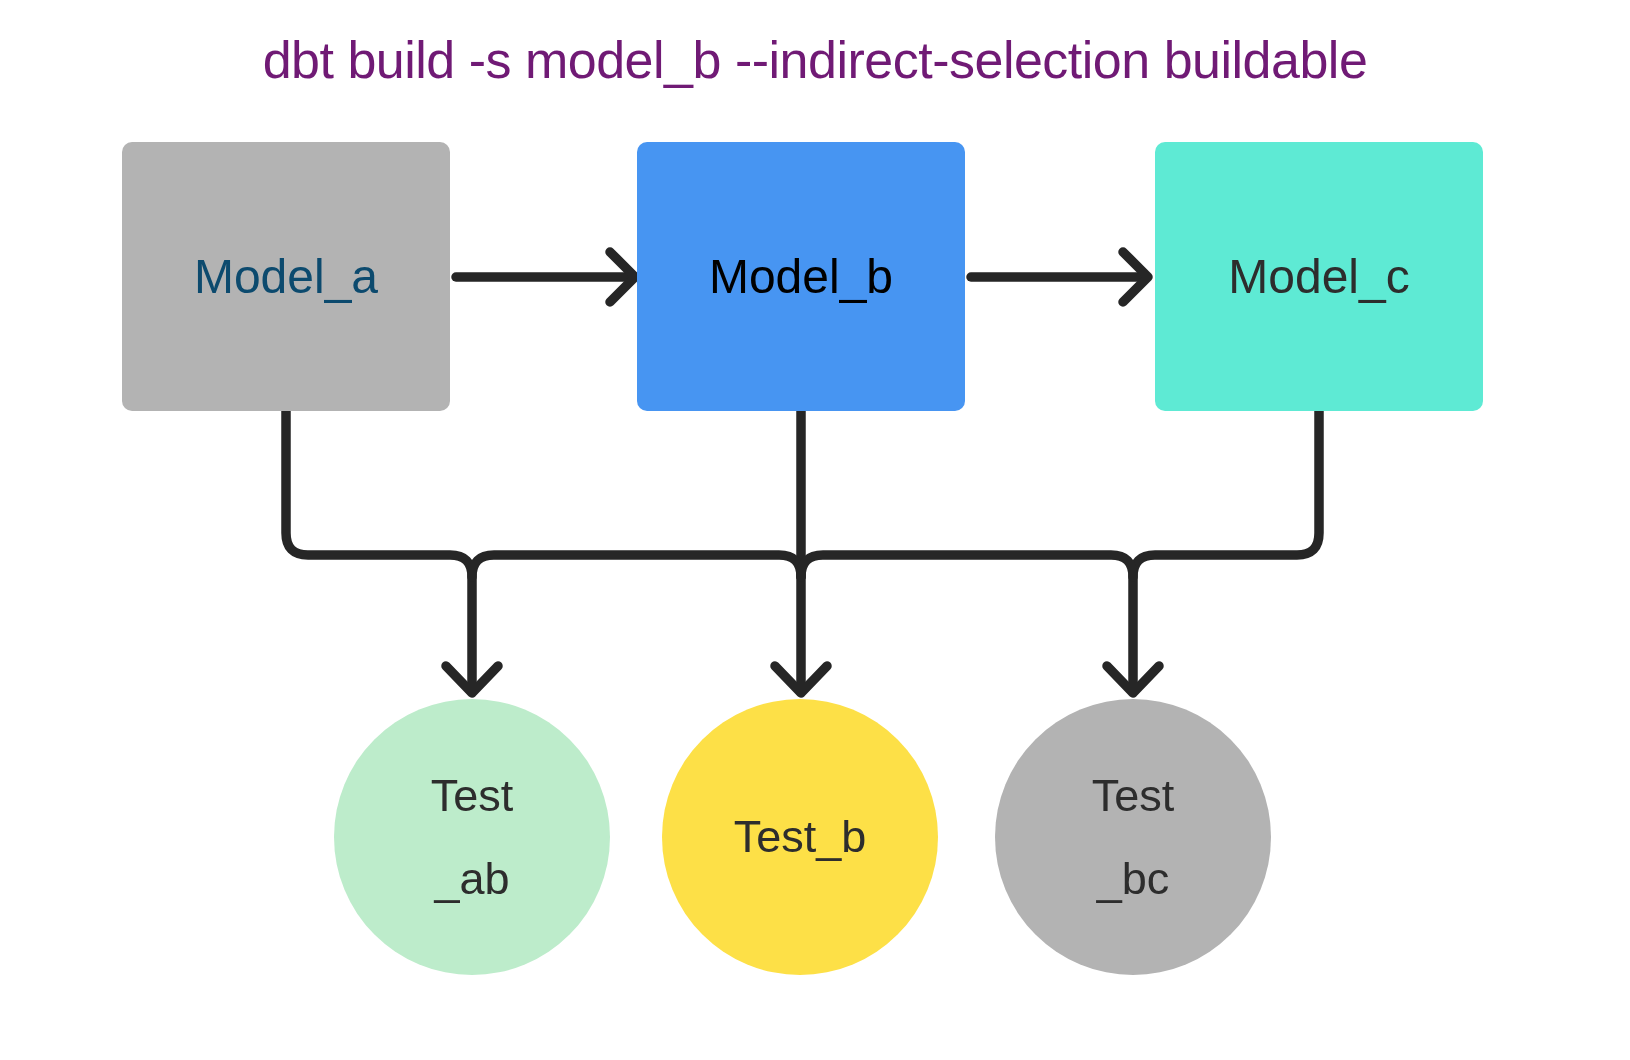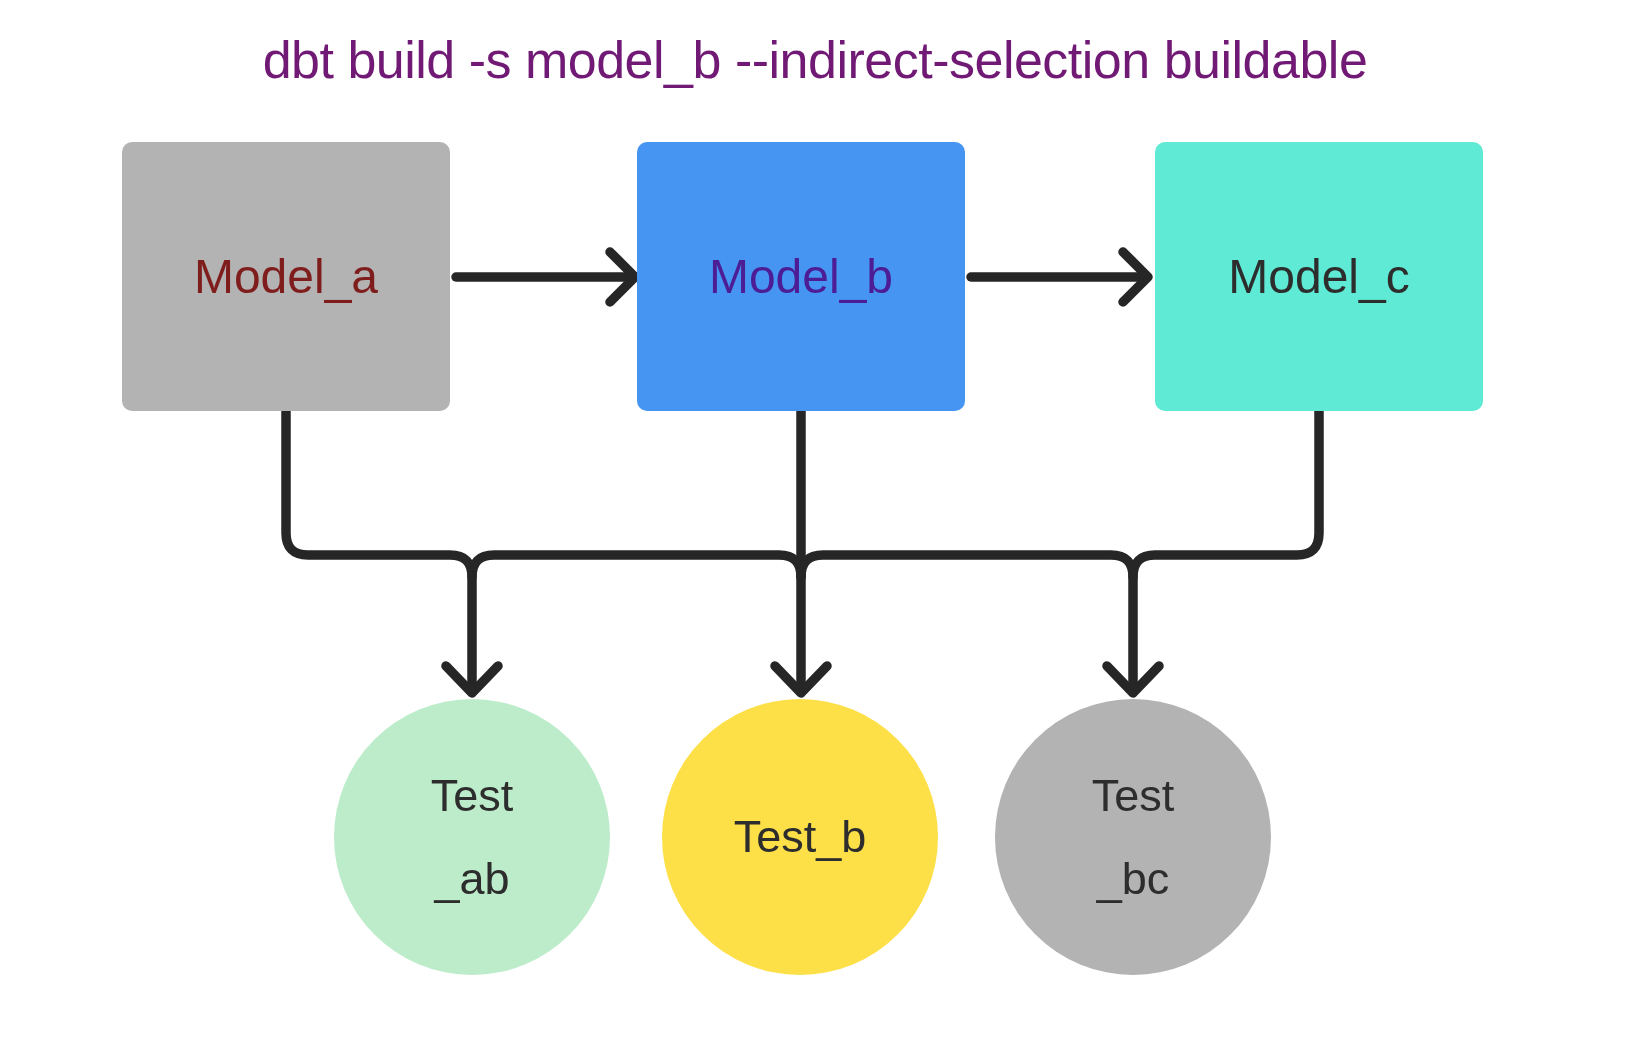--- a/index.html
+++ b/index.html
@@ -93,25 +93,25 @@
 
       <path d="M1319 411 V533 Q1319 555 1297 555 H1155 Q1133 555 1133 577 V691"></path>
       <path d="M1107 666 L1133 693 L1159 666"></path>
 
       <path d="M472 577 Q472 555 494 555 H779 Q801 555 801 577"></path>
 
       <path d="M801 577 Q801 555 823 555 H1111 Q1133 555 1133 577"></path>
     </g>
   </svg>
 
-  <div class="node-box model-a" style="background: rgb(179, 179, 179); color: #7f1d1d; text-align: center;">
+  <div class="node-box model-a" style="background: rgb(179, 179, 179); color: #0c4a6e; text-align: center;">
     <span>Model_a</span>
   </div>
 
-  <div class="node-box model-b" style="background: rgb(71, 149, 242); color: #4c1d95;">
+  <div class="node-box model-b" style="background: rgb(71, 149, 242); color: #000000;">
     <span>Model_b</span>
   </div>
 
   <div class="node-box model-c" style="background: #5eead4; color: rgb(45, 45, 45);">
     <span>Model_c</span>
   </div>
 
   <div class="node-circle test-ab" style="background: rgb(189, 236, 203); color: rgb(45, 45, 45);">
     <div class="line">Test</div>
     <div class="line">_ab</div>

